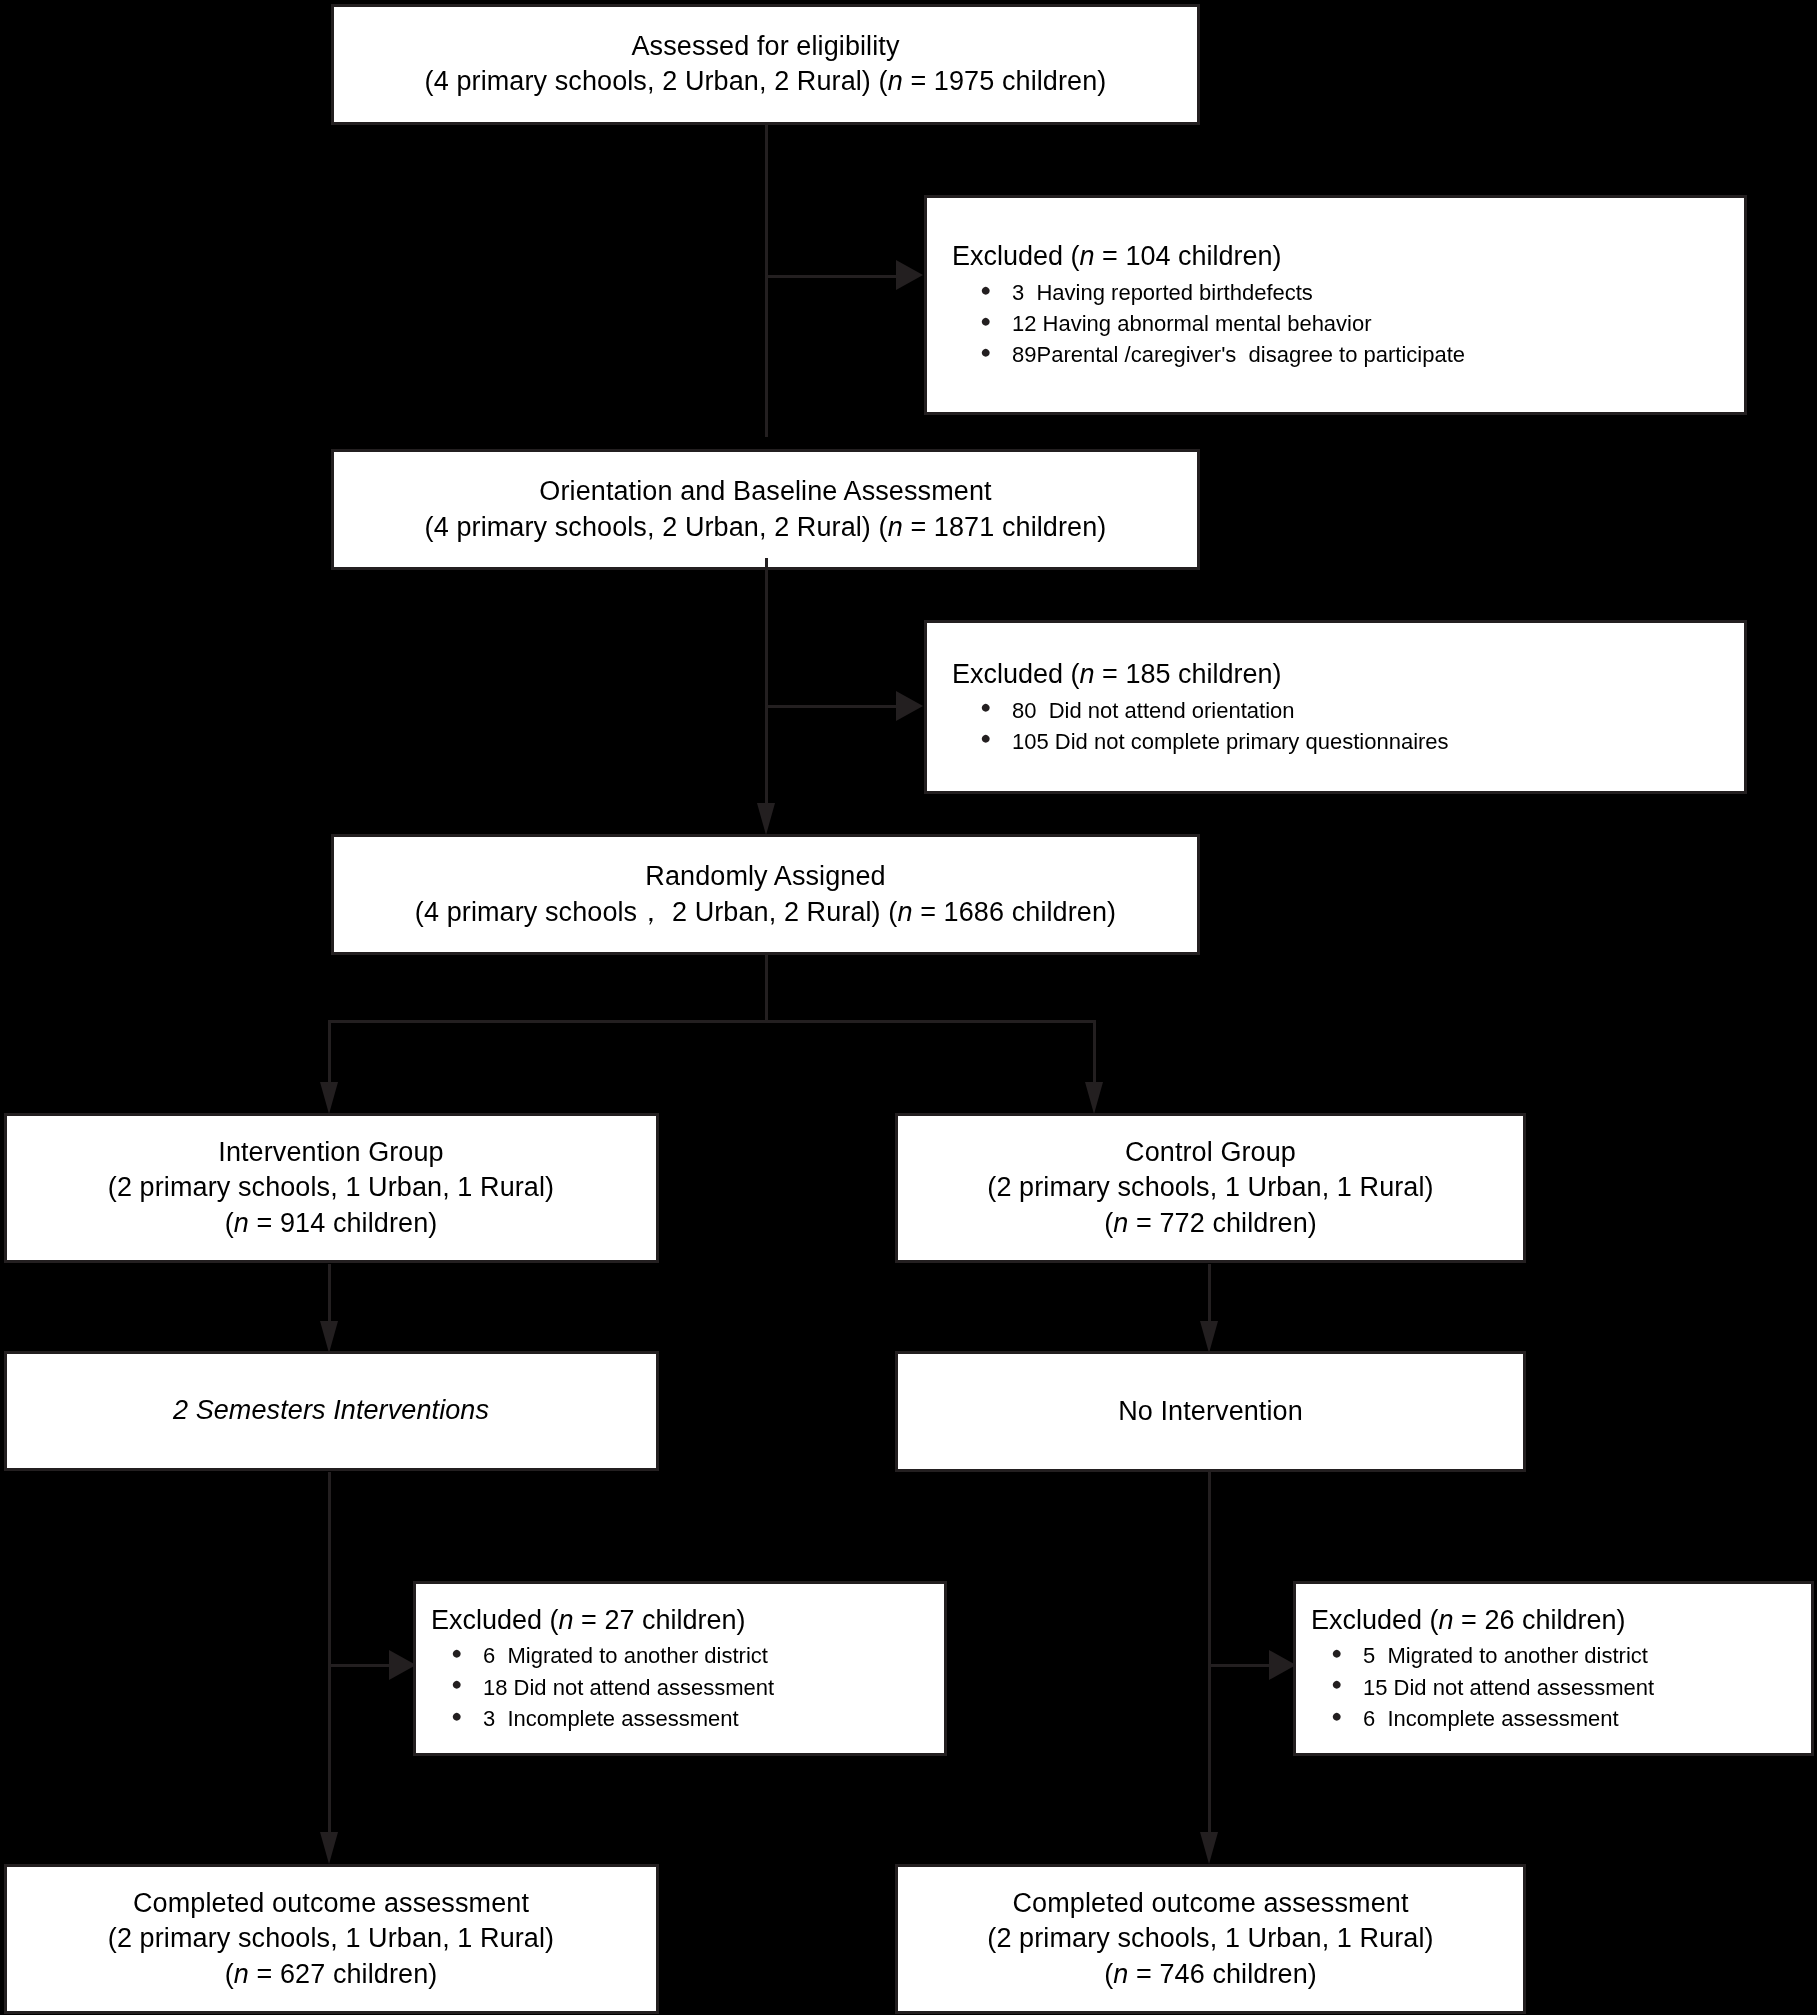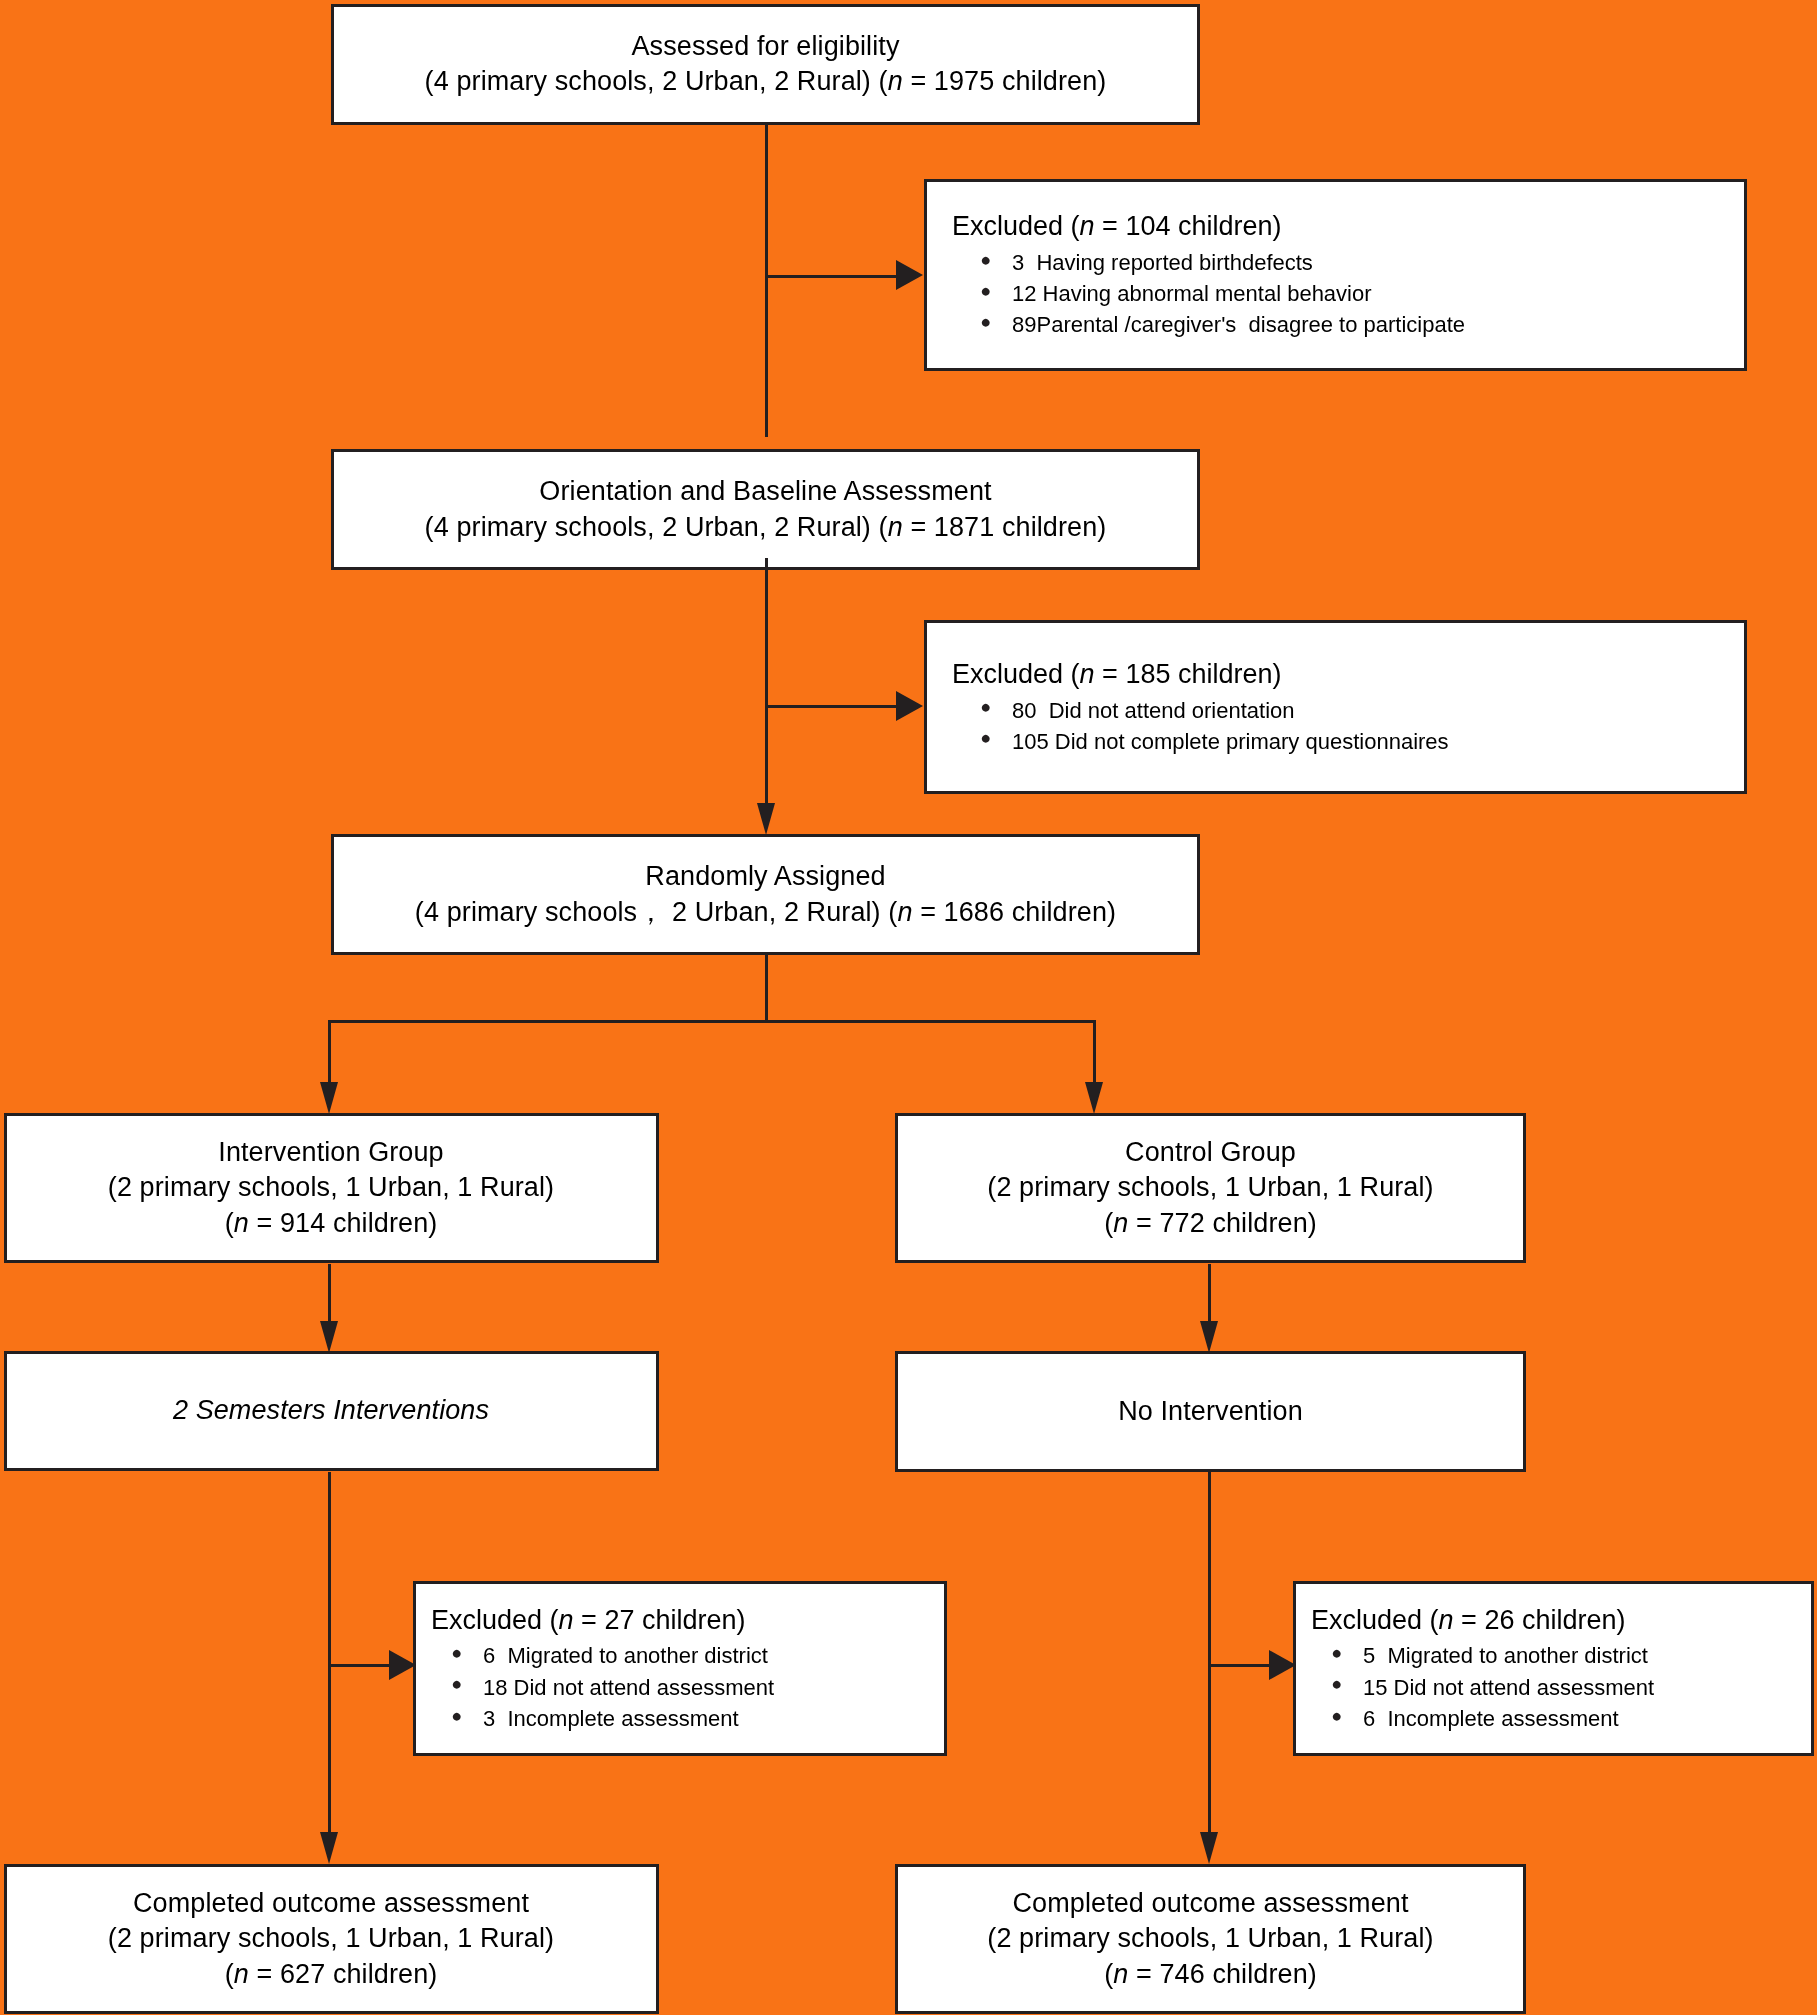--- a/index.html
+++ b/index.html
@@ -7,21 +7,21 @@
     padding: 0;
     background: #ffffff;
   }
   body {
     font-family: "Liberation Sans", "DejaVu Sans", sans-serif;
   }
   #canvas {
     position: relative;
     width: 1818px;
     height: 2015px;
-    background: #f97316;
+    background: #000000;
     overflow: hidden;
   }
 
   
   .box {
     position: absolute;
     box-sizing: border-box;
     border: 3.1px solid #231f20;
     background: #ffffff;
     display: flex;
@@ -119,21 +119,21 @@
   <div class="box center" style="left:331px; top:3.5px; width:869px; height:121px;">
     <div class="line">Assessed for eligibility</div>
     <div class="line"><span>(4 primary schools, 2 Urban, 2 Rural) (</span><span class="ital">n</span><span> = 1975 children)</span></div>
   </div>
 
   <div class="vline" style="left:765px; top:125px; height:312px;"></div>
 
   <div class="hline" style="left:765px; top:275px; width:136px;"></div>
   <div class="arrow-right" style="left:896px; top:260px;"></div>
 
-  <div class="box left-align" style="left:924px; top:179px; width:823px; height:192px;">
+  <div class="box left-align" style="left:924px; top:195px; width:823px; height:220px;">
     <div class="excl-wrap">
       <div class="hdr"><span>Excluded (</span><span class="ital">n</span><span> = 104 children)</span></div>
       <ul class="excl">
         <li><span class="num">3</span><span>  Having reported birthdefects</span></li>
         <li><span class="num">12</span><span> Having abnormal mental behavior</span></li>
         <li><span class="num">89</span><span>Parental /caregiver's  disagree to participate</span></li>
       </ul>
     </div>
   </div>
 

